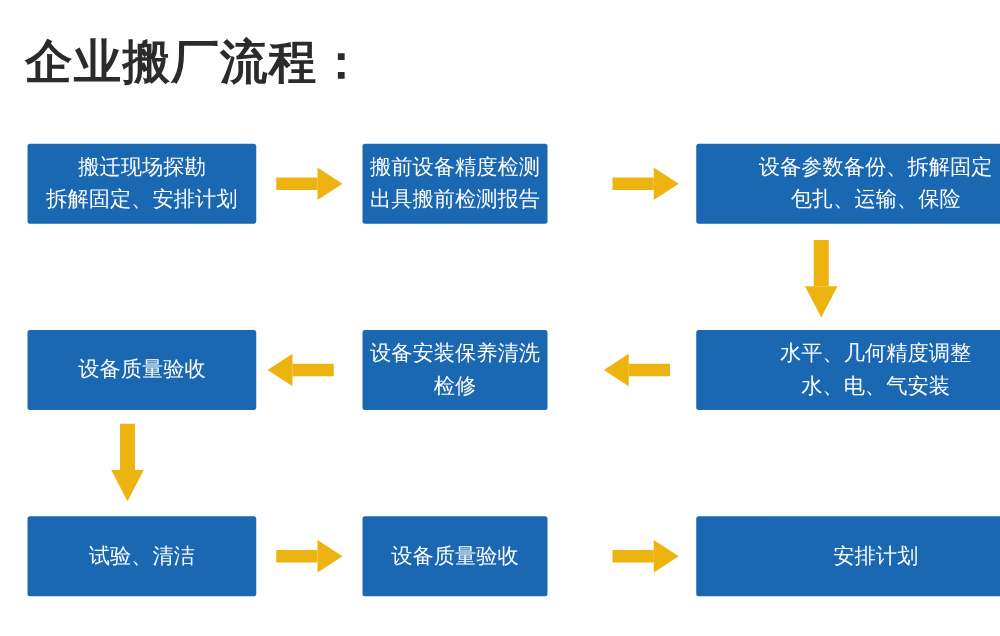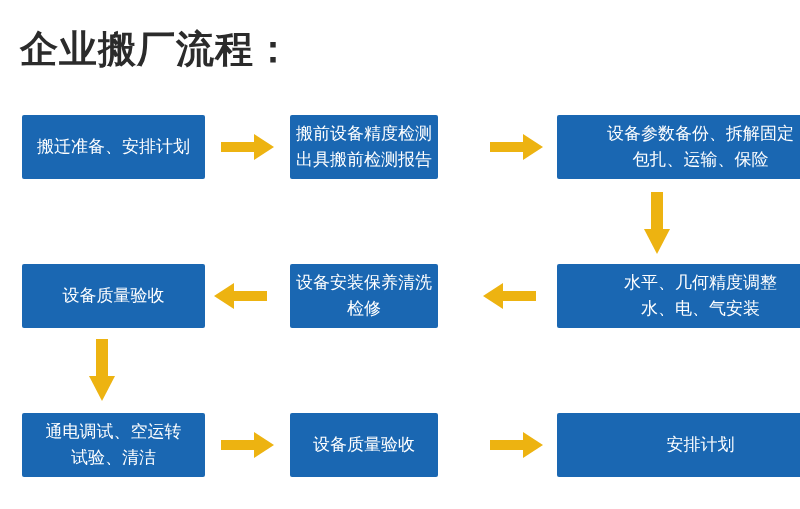--- a/index.html
+++ b/index.html
@@ -53,21 +53,22 @@
   .a8{left:490px;top:432px;}
 </style>
 </head>
 <body>
 
 <div class="canvas">
 
   <div class="title">企业搬厂流程：</div>
 
   <div class="box col1 row1">
-    <span>搬迁准备、安排计划</span>
+    <span>搬迁现场探勘</span>
+    <span>拆解固定、安排计划</span>
   </div>
   <div class="arrow-h dir-right a1">
     <div class="shaft"></div>
       <div class="head"></div>
   </div>
   <div class="box col2 row1">
     <span>搬前设备精度检测</span>
     <span>出具搬前检测报告</span>
   </div>
   <div class="arrow-h dir-right a2">
@@ -103,21 +104,20 @@
   <div class="box col1 row2">
     <span>设备质量验收</span>
   </div>
 
   <div class="arrow-v a6">
     <div class="shaft"></div>
       <div class="head"></div>
   </div>
 
   <div class="box col1 row3">
-    <span>通电调试、空运转</span>
     <span>试验、清洁</span>
   </div>
   <div class="arrow-h dir-right a7">
     <div class="shaft"></div>
       <div class="head"></div>
   </div>
   <div class="box col2 row3">
     <span>设备质量验收</span>
   </div>
   <div class="arrow-h dir-right a8">

